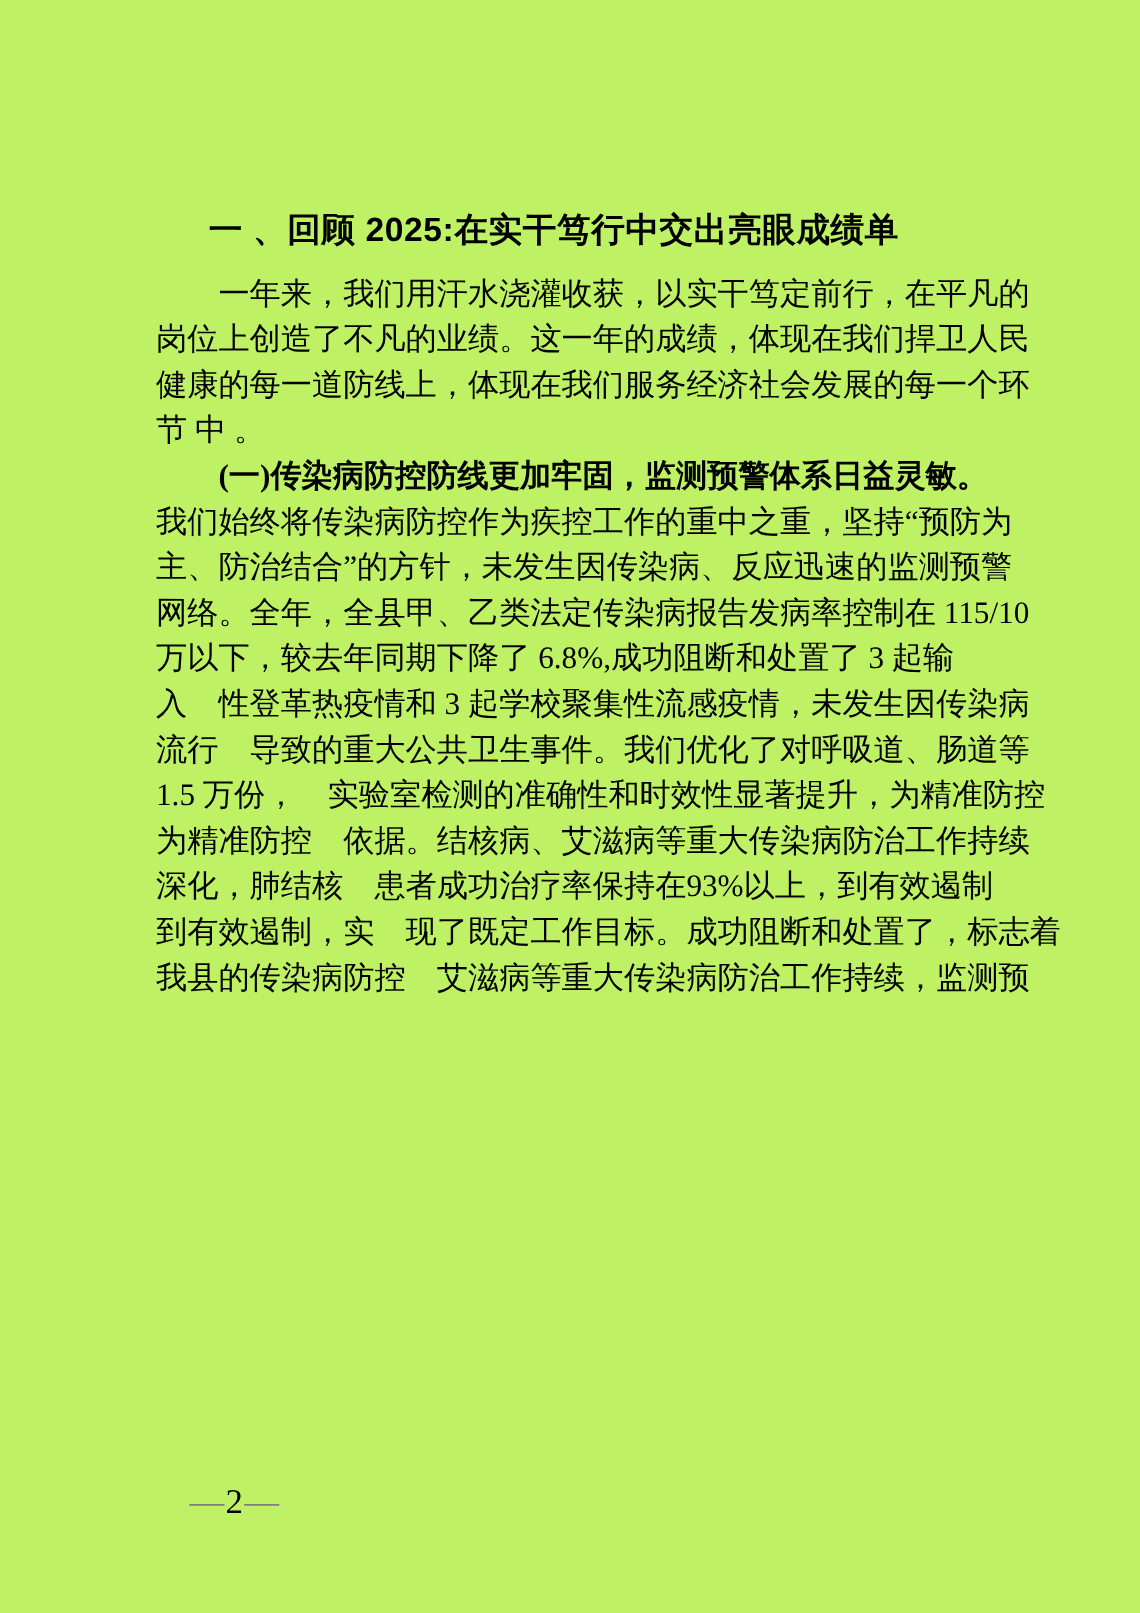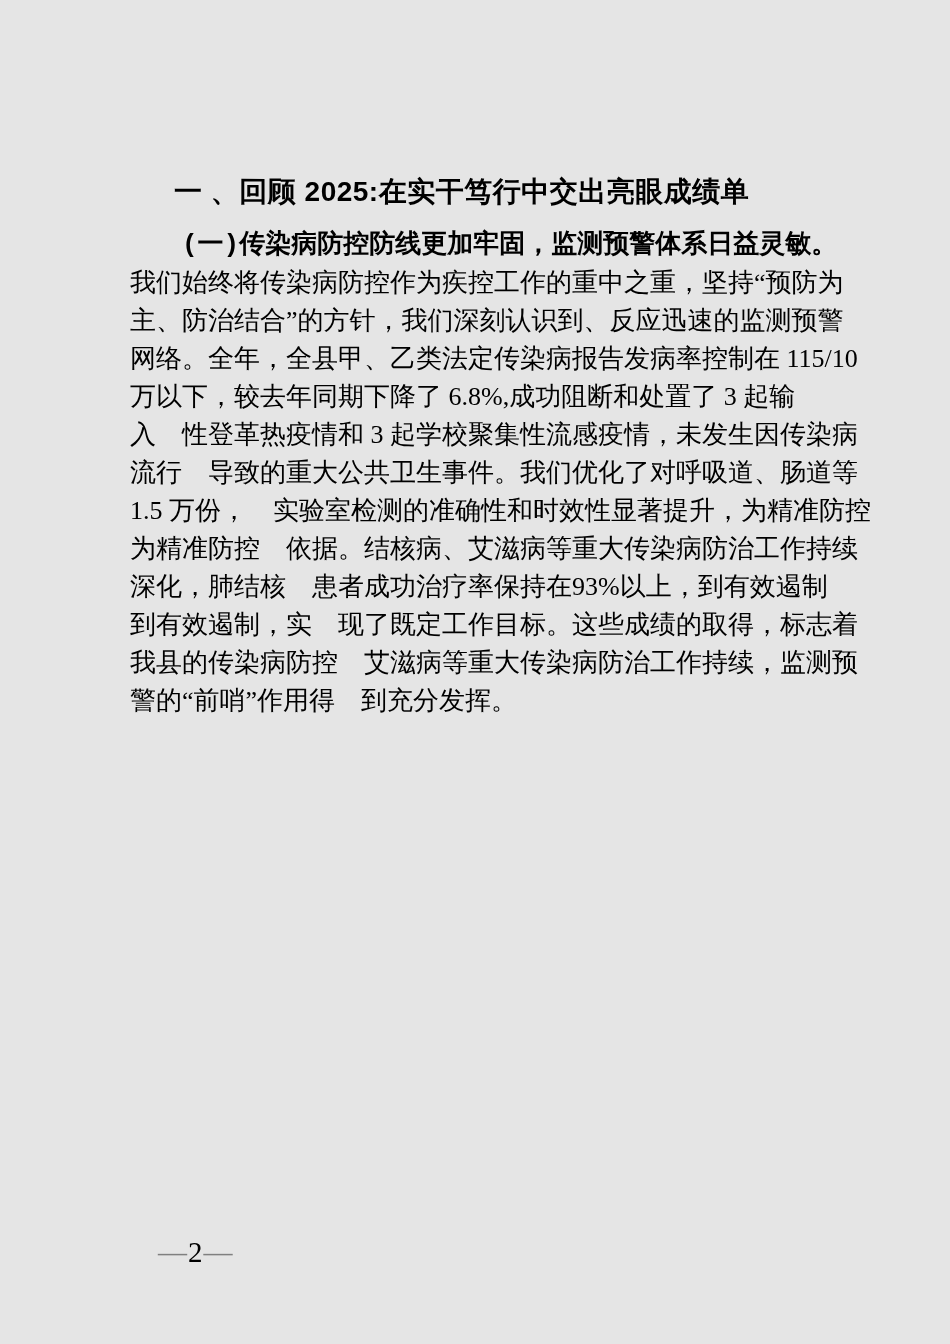--- a/index.html
+++ b/index.html
@@ -12,21 +12,21 @@
     background: #ffffff;
     position: relative;
     overflow: hidden;
     color: #000000;
     font-family: "Liberation Serif", serif;
   }
   .page {
     position: absolute;
     left: 0; top: 0;
     width: 950px; height: 1344px;
-    background: #e5e5e5;
+    background: #bef264;
   }
   .doc {
     position: absolute;
     left: 130px;
     top: 172px;
     width: 716px;
   }
   .h1 {
     font-family: "Liberation Sans", sans-serif;
     font-weight: 700;
@@ -41,21 +41,20 @@
     font-size: 26px;
     line-height: 38px;
     white-space: pre;
     font-family: "Liberation Serif", serif;
   }
   .indent {
     padding-left: 52px;
   }
   .bold {
     font-weight: 700;
-    font-family: Liberation Mono, monospace;
   }
   .sec2 {
     margin-top: 13px;
   }
   .footer {
     position: absolute;
     left: 158px;
     top: 1236px;
     font-size: 29px;
     line-height: 32px;
@@ -71,36 +70,43 @@
 </style>
 </head>
 <body>
 
 <div class="page">
 
   <div class="doc">
 
     <div class="h1">一 、回顾 2025:在实干笃行中交出亮眼成绩单</div>
 
+    <div>
+      <div class="line indent">一年来，我们用汗水浇灌收获，以实干笃定前行，在平凡的</div>
+      <div>
+          <div class="line">岗位上创造了不凡的业绩。这一年的成绩，体现在我们捍卫人民</div>
+          <div class="line">健康的每一道防线上，体现在我们服务经济社会发展的每一个环</div>
+          <div class="line">节 中 。</div>
+        </div>
+    </div>
 
     <div>
       <div class="line indent bold">(一)传染病防控防线更加牢固，监测预警体系日益灵敏。</div>
       <div>
           <div class="line">我们始终将传染病防控作为疾控工作的重中之重，坚持“预防为</div>
-          <div class="line">主、防治结合”的方针，我们深刻认识到、反应迅速的监测预警</div>
+          <div class="line">主、防治结合”的方针，未发生因传染病、反应迅速的监测预警</div>
           <div class="line">网络。全年，全县甲、乙类法定传染病报告发病率控制在 115/10</div>
           <div class="line">万以下，较去年同期下降了 6.8%,成功阻断和处置了 3 起输</div>
           <div class="line">入　性登革热疫情和 3 起学校聚集性流感疫情，未发生因传染病</div>
           <div class="line">流行　导致的重大公共卫生事件。我们优化了对呼吸道、肠道等</div>
           <div class="line">1.5 万份，　实验室检测的准确性和时效性显著提升，为精准防控</div>
           <div class="line">为精准防控　依据。结核病、艾滋病等重大传染病防治工作持续</div>
           <div class="line">深化，肺结核　患者成功治疗率保持在93%以上，到有效遏制</div>
-          <div class="line">到有效遏制，实　现了既定工作目标。这些成绩的取得，标志着</div>
+          <div class="line">到有效遏制，实　现了既定工作目标。成功阻断和处置了，标志着</div>
           <div class="line">我县的传染病防控　艾滋病等重大传染病防治工作持续，监测预</div>
-          <div class="line">警的“前哨”作用得　到充分发挥。</div>
         </div>
     </div>
 
 
   </div>
 
   <div class="footer">
     <span class="dash">—</span><span class="num">2</span><span class="dash">—</span>
   </div>
 

